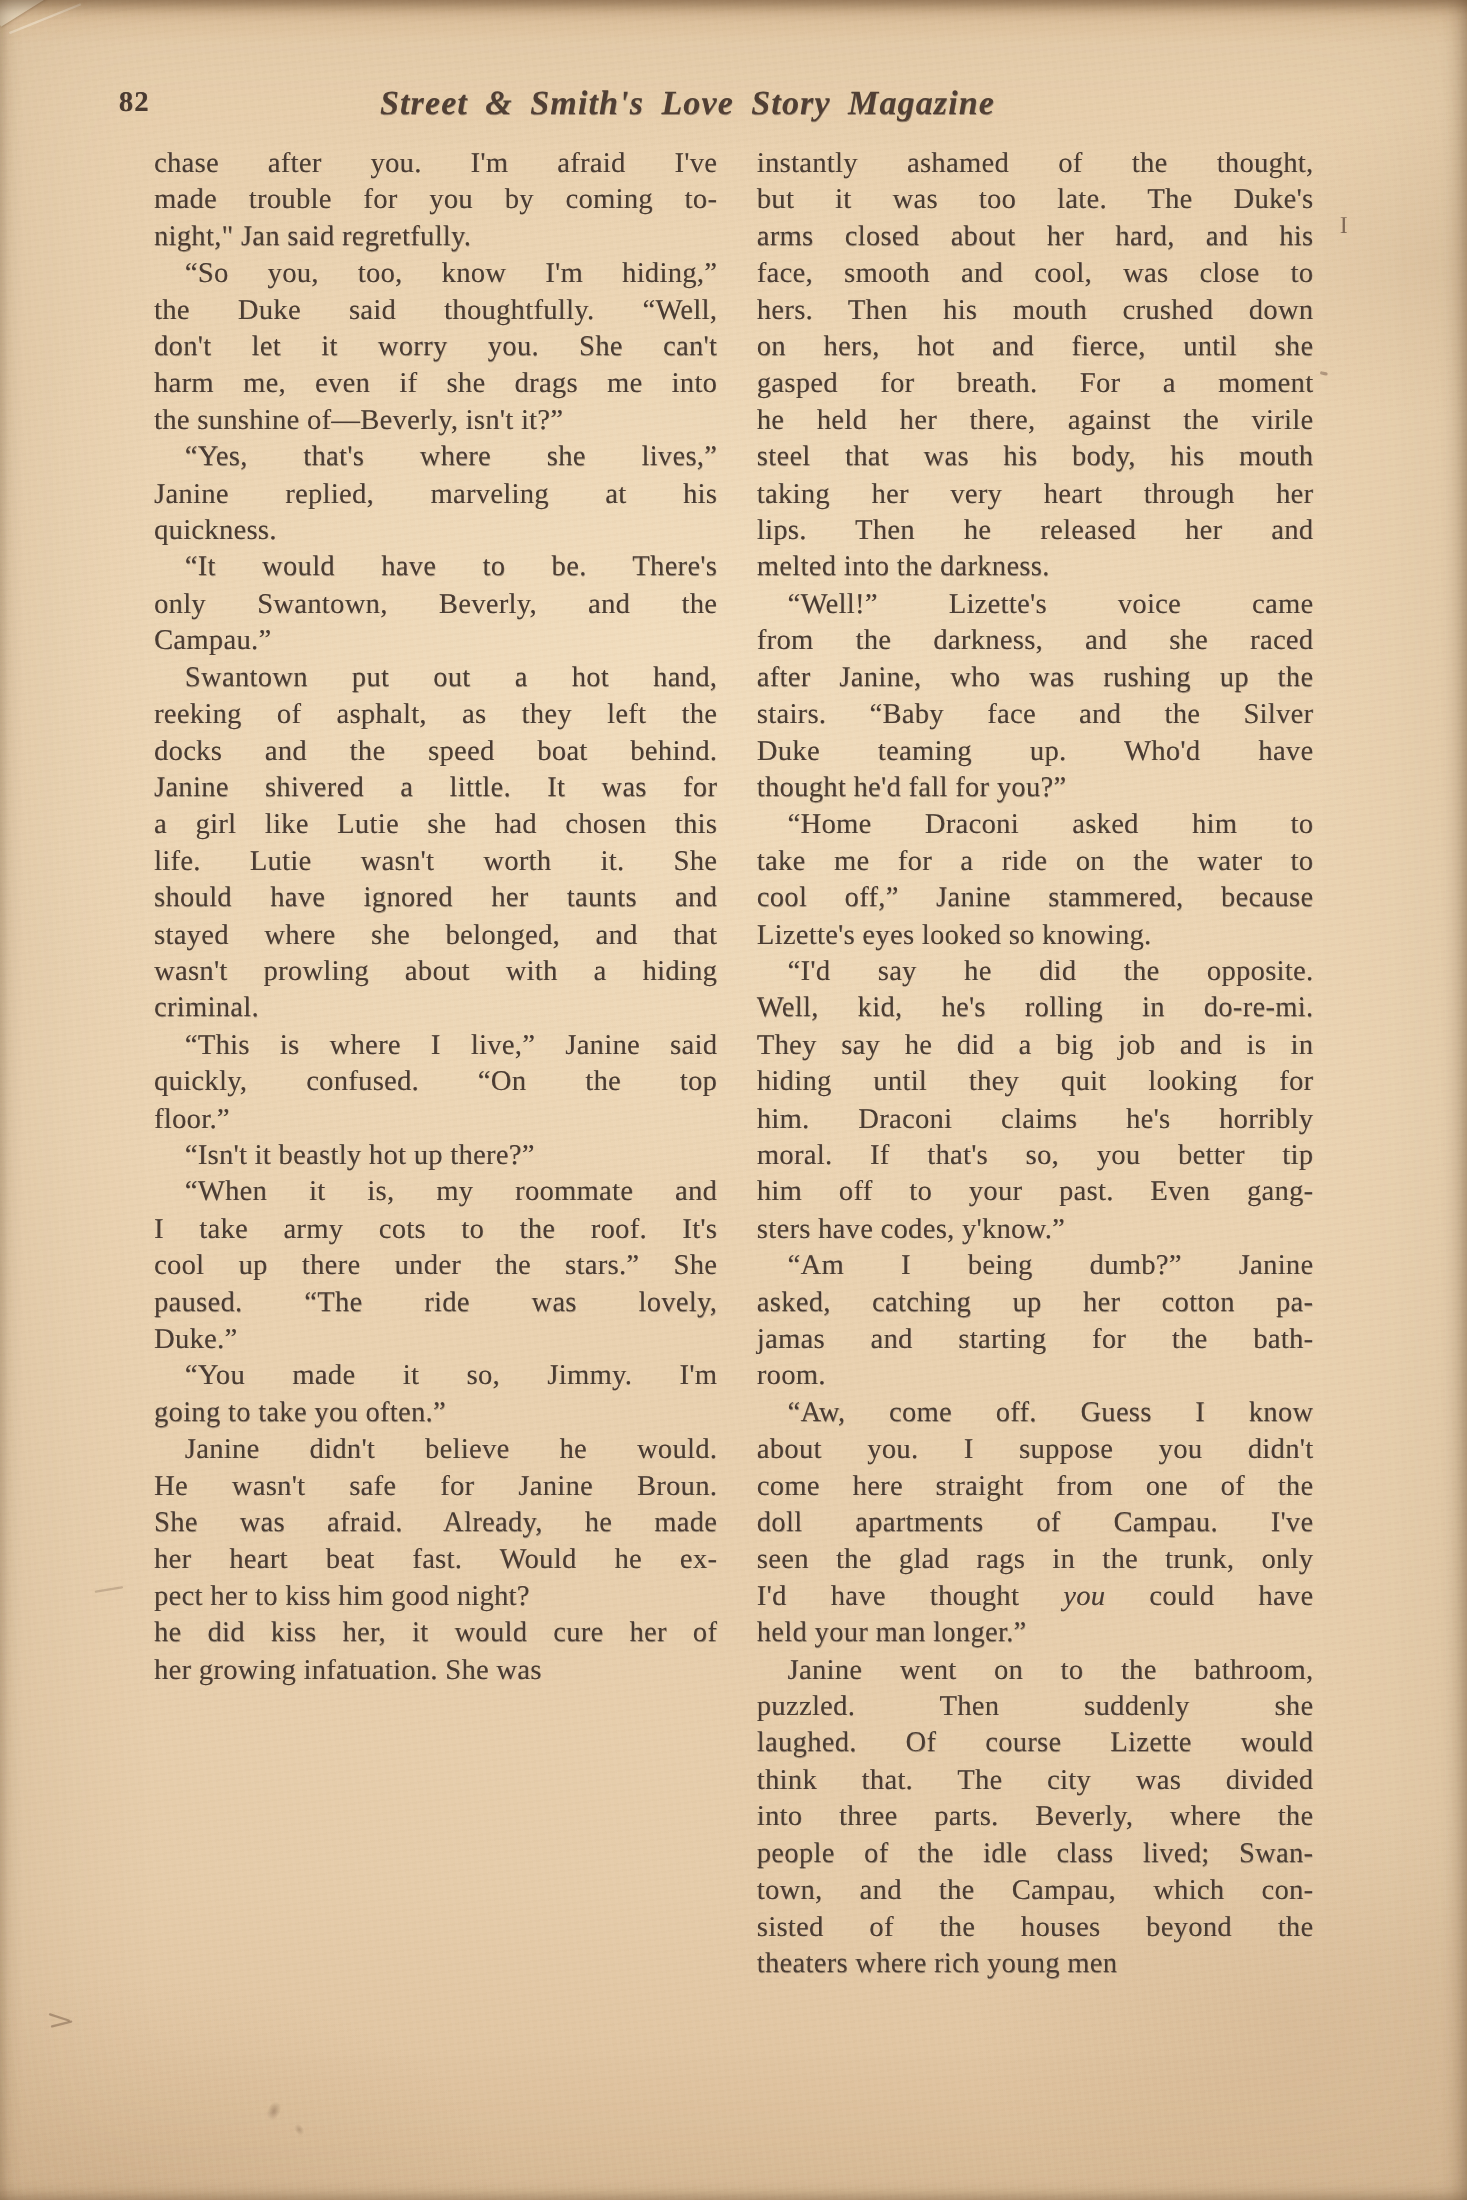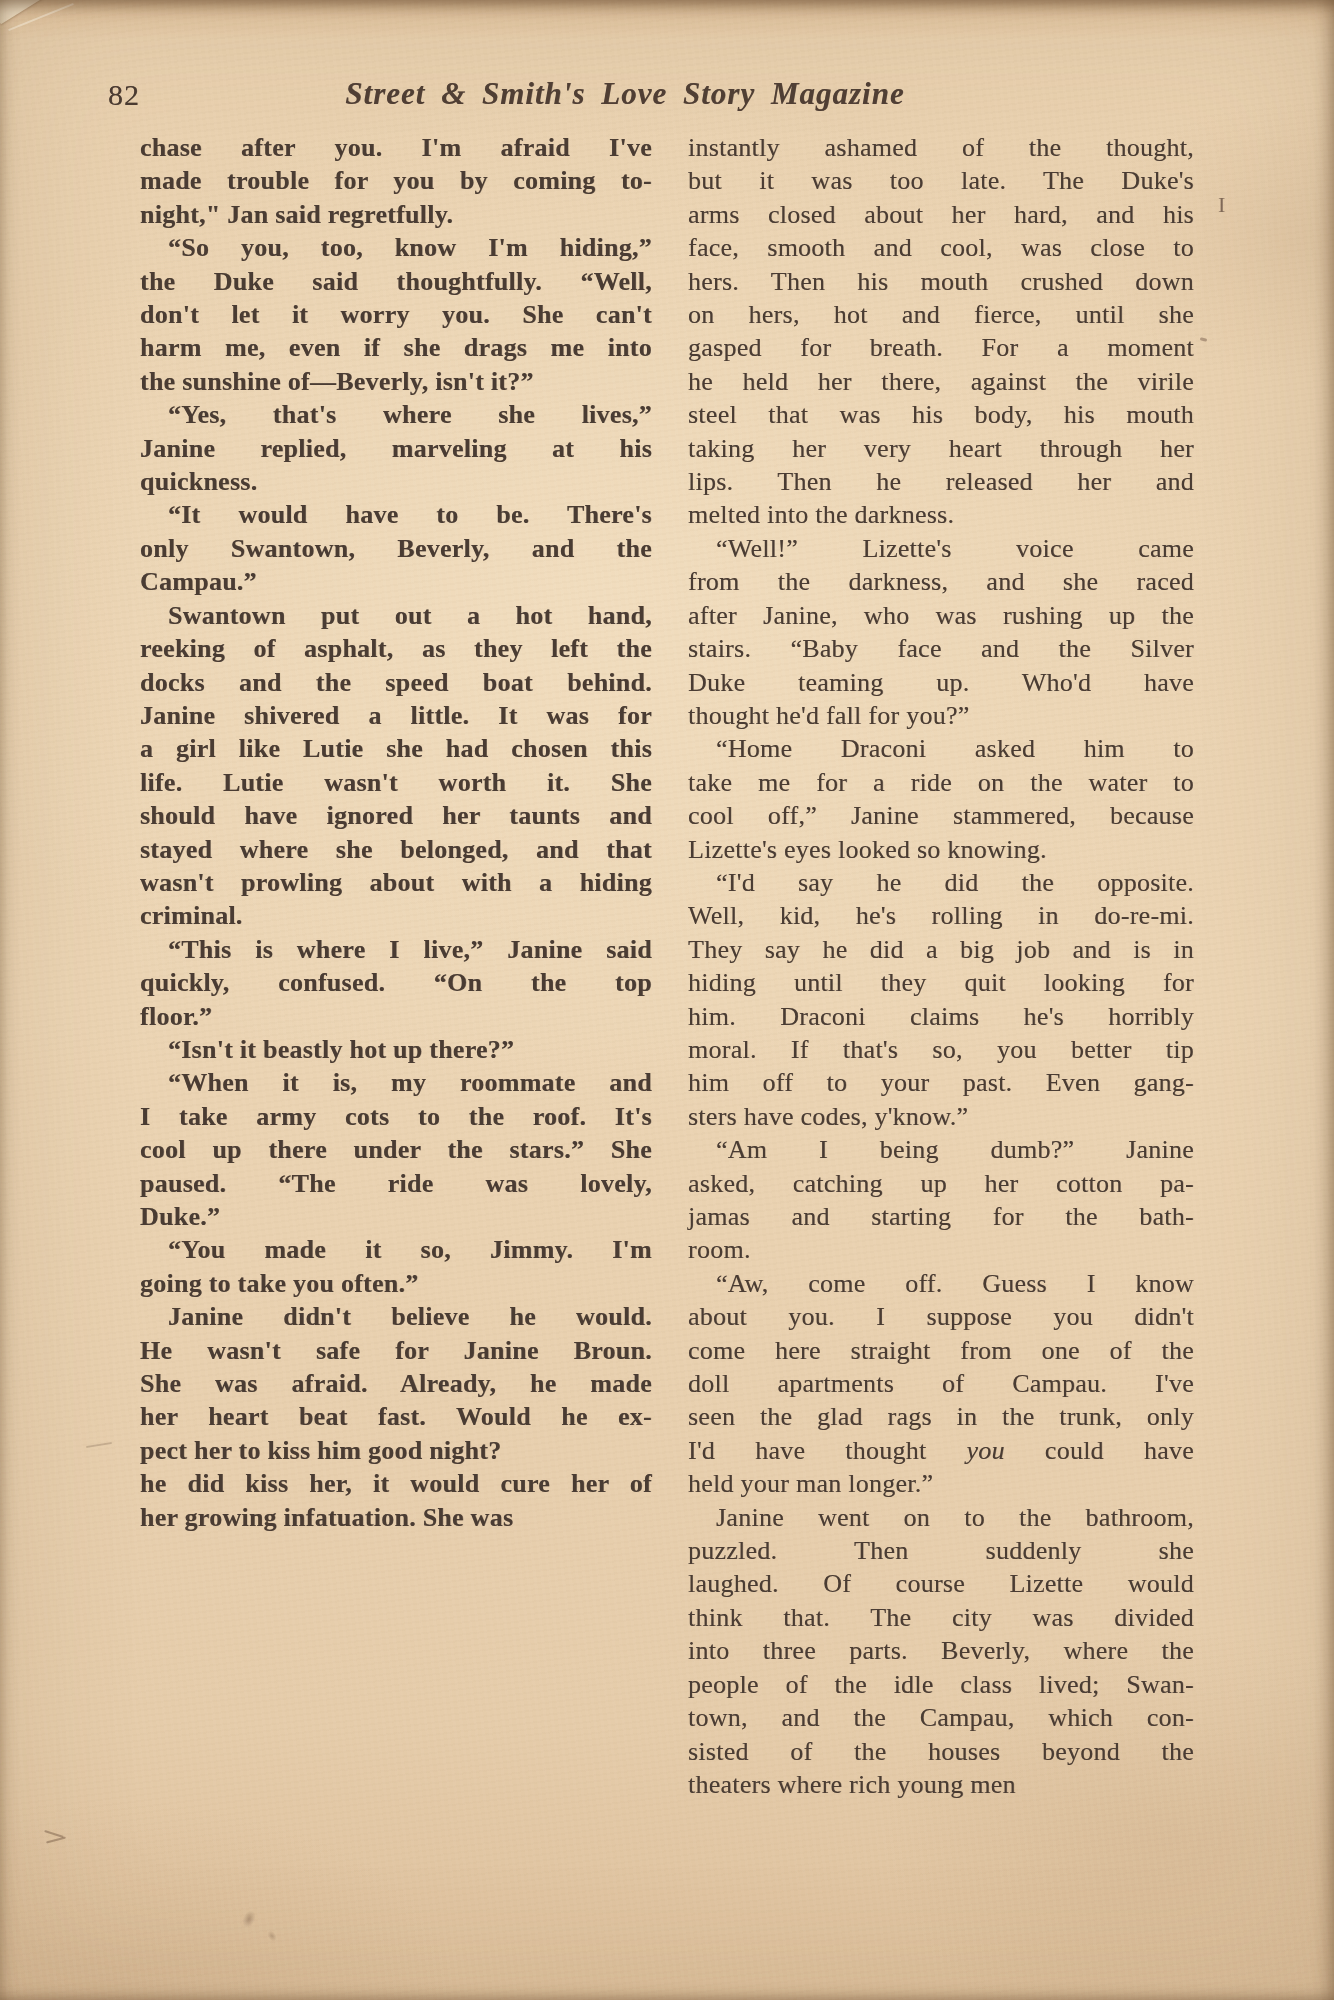--- a/index.html
+++ b/index.html
@@ -39,21 +39,21 @@
     position: absolute; top: -14px; left: -10px;
     width: 54px; height: 26px;
     background: #f4e6cc;
     transform: rotate(-32deg);
     box-shadow: 0 1px 2px rgba(120,90,60,0.35);
   }
 
   
   .pagenum {
     position: absolute; top: 78px; left: 108px;
-    font-size: 30px; font-weight: normal; color: #4a3b32;
+    font-size: 26px; font-weight: bold; color: #4a3b32;
     letter-spacing: 1px;
     text-shadow: 0.3px 0.3px 0.5px rgba(74,59,50,0.55);
   }
   .title-wrap {
     position: absolute; top: 76px; left: 0; width: 1334px;
     text-align: center;
   }
   .title {
     position: relative; left: -42px;
     font-style: italic; font-weight: bold;
@@ -64,21 +64,21 @@
 
   
   .columns { position: absolute; top: 131px; left: 0; width: 1334px; }
   .column {
     position: absolute; top: 0;
     color: #4a3c33;
     font-size: 26px; line-height: 33.4px;
     letter-spacing: 0.25px;
     text-shadow: 0.35px 0.35px 0.45px rgba(74,60,51,0.45);
   }
-  .col-left  { left: 140px; width: 512px; font-weight: bold; }
+  .col-left  { left: 140px; width: 512px; }
   .col-right { left: 688px; width: 506px; }
   .paragraph { margin: 0; }
   .line { text-align: justify; text-align-last: justify; }
   .line.last { text-align-last: left; }
   .paragraph.indent .line.first { text-indent: 28px; }
   .line i { font-style: italic; }
 
   
   .mark-i {
     position: absolute; top: 192px; left: 1218px;

